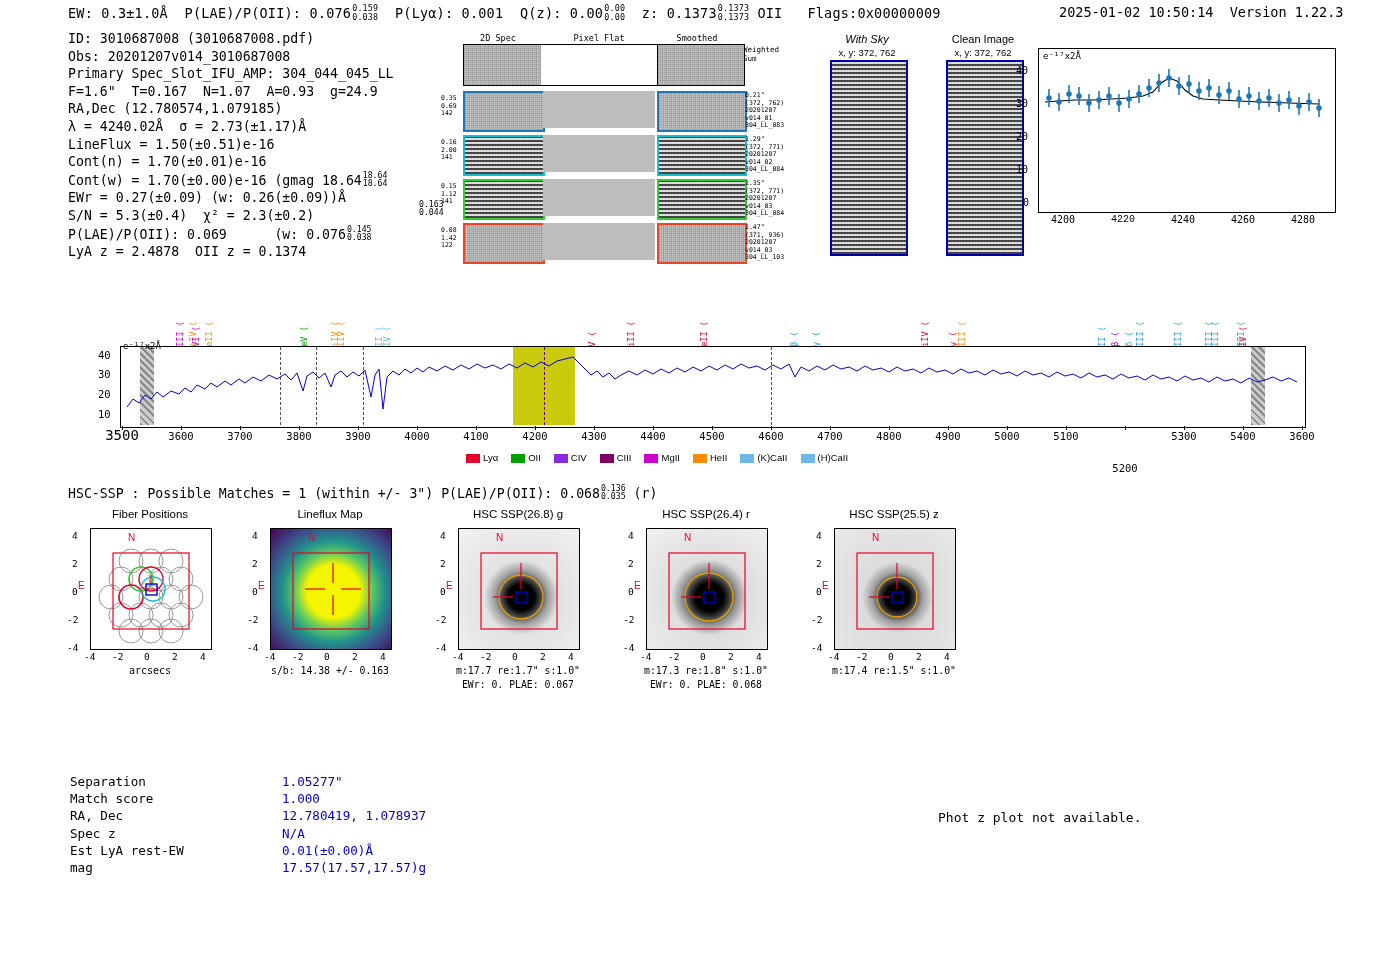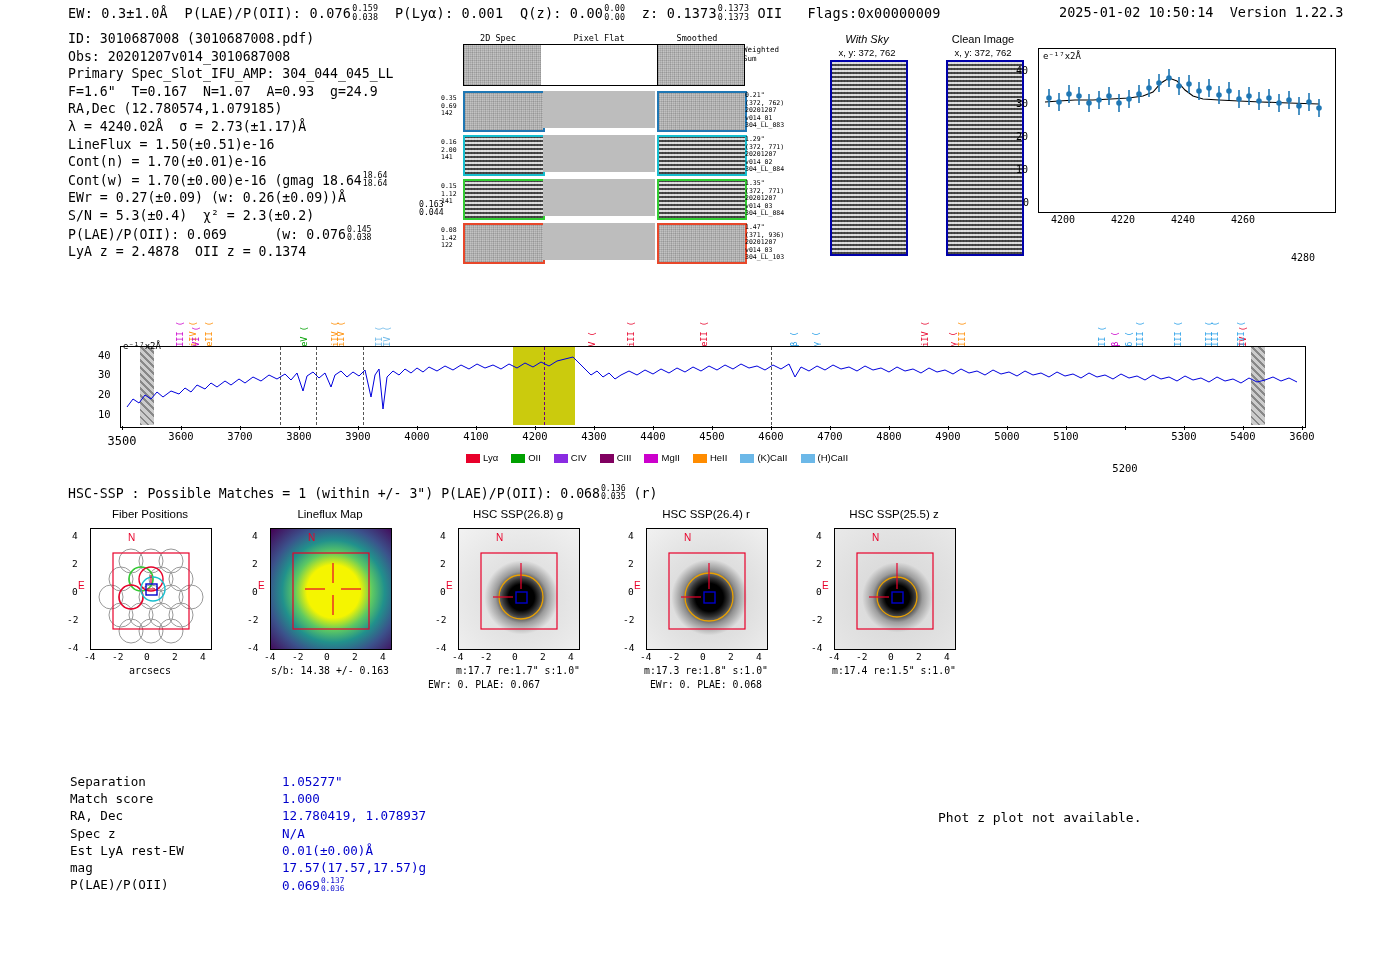--- a/index.html
+++ b/index.html
@@ -206,24 +206,24 @@
         <circle cx="250" cy="51" r="2"></circle>
       <line x1="260" y1="48" x2="260" y2="66"></line>
         <circle cx="260" cy="57" r="2"></circle>
       <line x1="270" y1="44" x2="270" y2="62"></line>
         <circle cx="270" cy="53" r="2"></circle>
       <line x1="280" y1="50" x2="280" y2="68"></line>
         <circle cx="280" cy="59" r="2"></circle>
     </g>
   </svg>
   <div class="abs mono" style="left:13px;top:166px;font-size:10px;">4200</div>
-  <div class="abs mono" style="left:73px;top:166px;font-size:10px;">4220</div>
+  <div class="abs mono" style="left:73px;top:166px;font-size:10px;font-family:Liberation Mono, monospace;">4220</div>
   <div class="abs mono" style="left:133px;top:166px;font-size:10px;">4240</div>
   <div class="abs mono" style="left:193px;top:166px;font-size:10px;">4260</div>
-  <div class="abs mono" style="left:253px;top:166px;font-size:10px;margin-top:38px;">4280</div>
+  <div class="abs mono" style="left:253px;top:166px;font-size:10px;">4280</div>
 </div>
 
 <div class="abs" style="left:96px;top:278px;width:1208px;height:180px;">
 
   <div id="linelabels">
       <div class="linelbl mono" style="left: 89px; top: 64px; color: rgb(204, 0, 204);">CIII (</div>
       <div class="linelbl mono" style="left: 102px; top: 64px; color: rgb(255, 140, 0);">SiIV (</div>
       <div class="linelbl mono" style="left: 105px; top: 64px; color: rgb(204, 0, 204);">OVI (</div>
       <div class="linelbl mono" style="left: 118px; top: 64px; color: rgb(255, 140, 0);">HeII (</div>
       <div class="linelbl mono" style="left: 213px; top: 64px; color: rgb(0, 160, 0);">NeV (</div>
@@ -269,21 +269,21 @@
   <div class="vdash" style="left:267px;top:69px;height:78px;"></div>
   <div class="vdash" style="left:448px;top:69px;height:78px;border-color:#6a0080;"></div>
   <div class="vdash" style="left:675px;top:69px;height:78px;"></div>
 
   <svg class="abs" style="left:25px;top:69px;" width="1182" height="78" viewBox="0 0 1182 78">
     <polyline fill="none" stroke="#0000dd" stroke-width="1" points="6,60 12,52 18,56 24,48 30,52 36,45 42,50 50,44 58,47 64,41 70,45 76,38 84,42 90,36 96,40 104,34 110,38 118,32 124,36 132,30 140,34 148,28 156,32 164,27 170,33 176,26 182,44 186,29 192,25 198,31 204,26 210,40 214,28 220,24 226,30 232,25 238,29 244,23 250,50 254,28 258,22 262,62 266,30 272,24 278,28 284,22 290,26 296,21 302,25 308,20 316,24 324,19 332,23 340,18 348,22 356,17 364,21 372,18 380,22 388,17 396,21 404,16 412,20 420,15 428,19 436,14 444,12 452,10 458,16 464,22 470,28 476,24 482,30 488,26 494,32 500,28 508,24 516,28 524,23 532,27 540,22 548,26 556,21 564,25 572,20 580,24 588,19 596,23 604,18 612,22 620,17 628,21 636,19 644,23 652,18 660,22 668,17 674,30 680,20 688,24 696,19 704,23 712,18 720,22 728,20 736,24 744,19 752,23 760,21 768,25 776,20 784,24 792,22 800,26 808,21 816,25 824,23 832,27 840,22 848,26 856,24 864,28 872,23 880,27 888,25 896,29 904,24 912,28 920,26 928,30 936,25 944,29 952,27 960,31 968,26 976,30 984,28 992,32 1000,27 1008,31 1016,29 1024,33 1032,28 1040,32 1048,30 1056,34 1064,29 1072,33 1080,31 1088,35 1096,30 1104,34 1112,32 1120,36 1128,31 1136,35 1144,33 1152,30 1160,34 1168,31 1176,35"></polyline>
   </svg>
 
   <div id="xticks">
       <div class="tick" style="left: 26px; top: 148px;"></div>
-      <div class="ticklbl mono" style="left: 4px; top: 156px; width: 44px; font-size: 12px;">3500</div>
+      <div class="ticklbl mono" style="left: 4px; top: 149px; width: 44px; font-size: 14px;">3500</div>
       <div class="tick" style="left: 85px; top: 148px;"></div>
       <div class="ticklbl mono" style="left: 63px; top: 152px; width: 44px; font-size: 10.5px;">3600</div>
       <div class="tick" style="left: 144px; top: 148px;"></div>
       <div class="ticklbl mono" style="left: 122px; top: 152px; width: 44px; font-size: 10.5px;">3700</div>
       <div class="tick" style="left: 203px; top: 148px;"></div>
       <div class="ticklbl mono" style="left: 181px; top: 152px; width: 44px; font-size: 10.5px;">3800</div>
       <div class="tick" style="left: 262px; top: 148px;"></div>
       <div class="ticklbl mono" style="left: 240px; top: 152px; width: 44px; font-size: 10.5px;">3900</div>
       <div class="tick" style="left: 321px; top: 148px;"></div>
       <div class="ticklbl mono" style="left: 299px; top: 152px; width: 44px; font-size: 10.5px;">4000</div>
@@ -421,21 +421,21 @@
     <div class="abs mono" style="left:12px;top:50px;font-size:9.5px;">2</div>
     <div class="abs mono" style="left:12px;top:78px;font-size:9.5px;">0</div>
     <div class="abs mono" style="left:7px;top:106px;font-size:9.5px;">-2</div>
     <div class="abs mono" style="left:7px;top:134px;font-size:9.5px;">-4</div>
     <div class="abs mono" style="left:24px;top:143px;font-size:9.5px;">-4</div>
     <div class="abs mono" style="left:52px;top:143px;font-size:9.5px;">-2</div>
     <div class="abs mono" style="left:84px;top:143px;font-size:9.5px;">0</div>
     <div class="abs mono" style="left:112px;top:143px;font-size:9.5px;">2</div>
     <div class="abs mono" style="left:140px;top:143px;font-size:9.5px;">4</div>
     <div class="abs mono" style="left:0px;top:157px;width:180px;text-align:center;font-size:9.8px;">m:17.7 re:1.7" s:1.0"</div>
-    <div class="abs mono" style="left:0px;top:171px;width:180px;font-size:9.8px;">EWr: 0. PLAE: 0.067</div>
+    <div class="abs mono" style="left:0px;top:171px;width:180px;text-align:center;font-size:9.8px;">EWr: 0. PLAE: 0.067</div>
   </div>
 
   <div class="abs" style="left:556px;top:0px;">
     <div class="abs sans" style="left:0px;top:0px;width:180px;text-align:center;font-size:11.5px;">HSC SSP(26.4) r</div>
     <div class="abs" style="left:30px;top:20px;width:120px;height:120px;border:1px solid #000;overflow:hidden;background:radial-gradient(circle at 52% 57%, #000 0%, #000 15%, #343434 21%, #8f8f8f 29%, #dedede 41%, #f1f1f1 100%);">
       <svg width="120" height="120" viewBox="0 0 120 120">
         <circle cx="62" cy="68" r="24" stroke="#e8a000" fill="none" stroke-width="1.3"></circle>
         <rect x="22" y="24" width="76" height="76" stroke="#e8002a" fill="none" stroke-width="1.2"></rect>
         <rect x="57" y="63" width="11" height="11" stroke="#0000cc" fill="none" stroke-width="1.4"></rect>
         <line x1="62" y1="34" x2="62" y2="60" stroke="#e8002a" stroke-width="1.2"></line>
@@ -504,22 +504,16 @@
       <td class="blue">N/A</td>
     </tr>
     <tr>
       <td>Est LyA rest-EW</td>
       <td class="blue">0.01(±0.00)Å</td>
     </tr>
     <tr>
       <td>mag</td>
       <td class="blue">17.57(17.57,17.57)g</td>
     </tr>
-    <tr>
-      <td>P(LAE)/P(OII)</td>
-      <td class="blue">
-        <span>0.069</span><span class="frac"><span>0.137</span><br><span>0.036</span></span>
-      </td>
-    </tr>
   </tbody>
 </table>
 
 <div class="abs mono" id="photoznote">Phot z plot not available.</div>
 
 </body></html>

